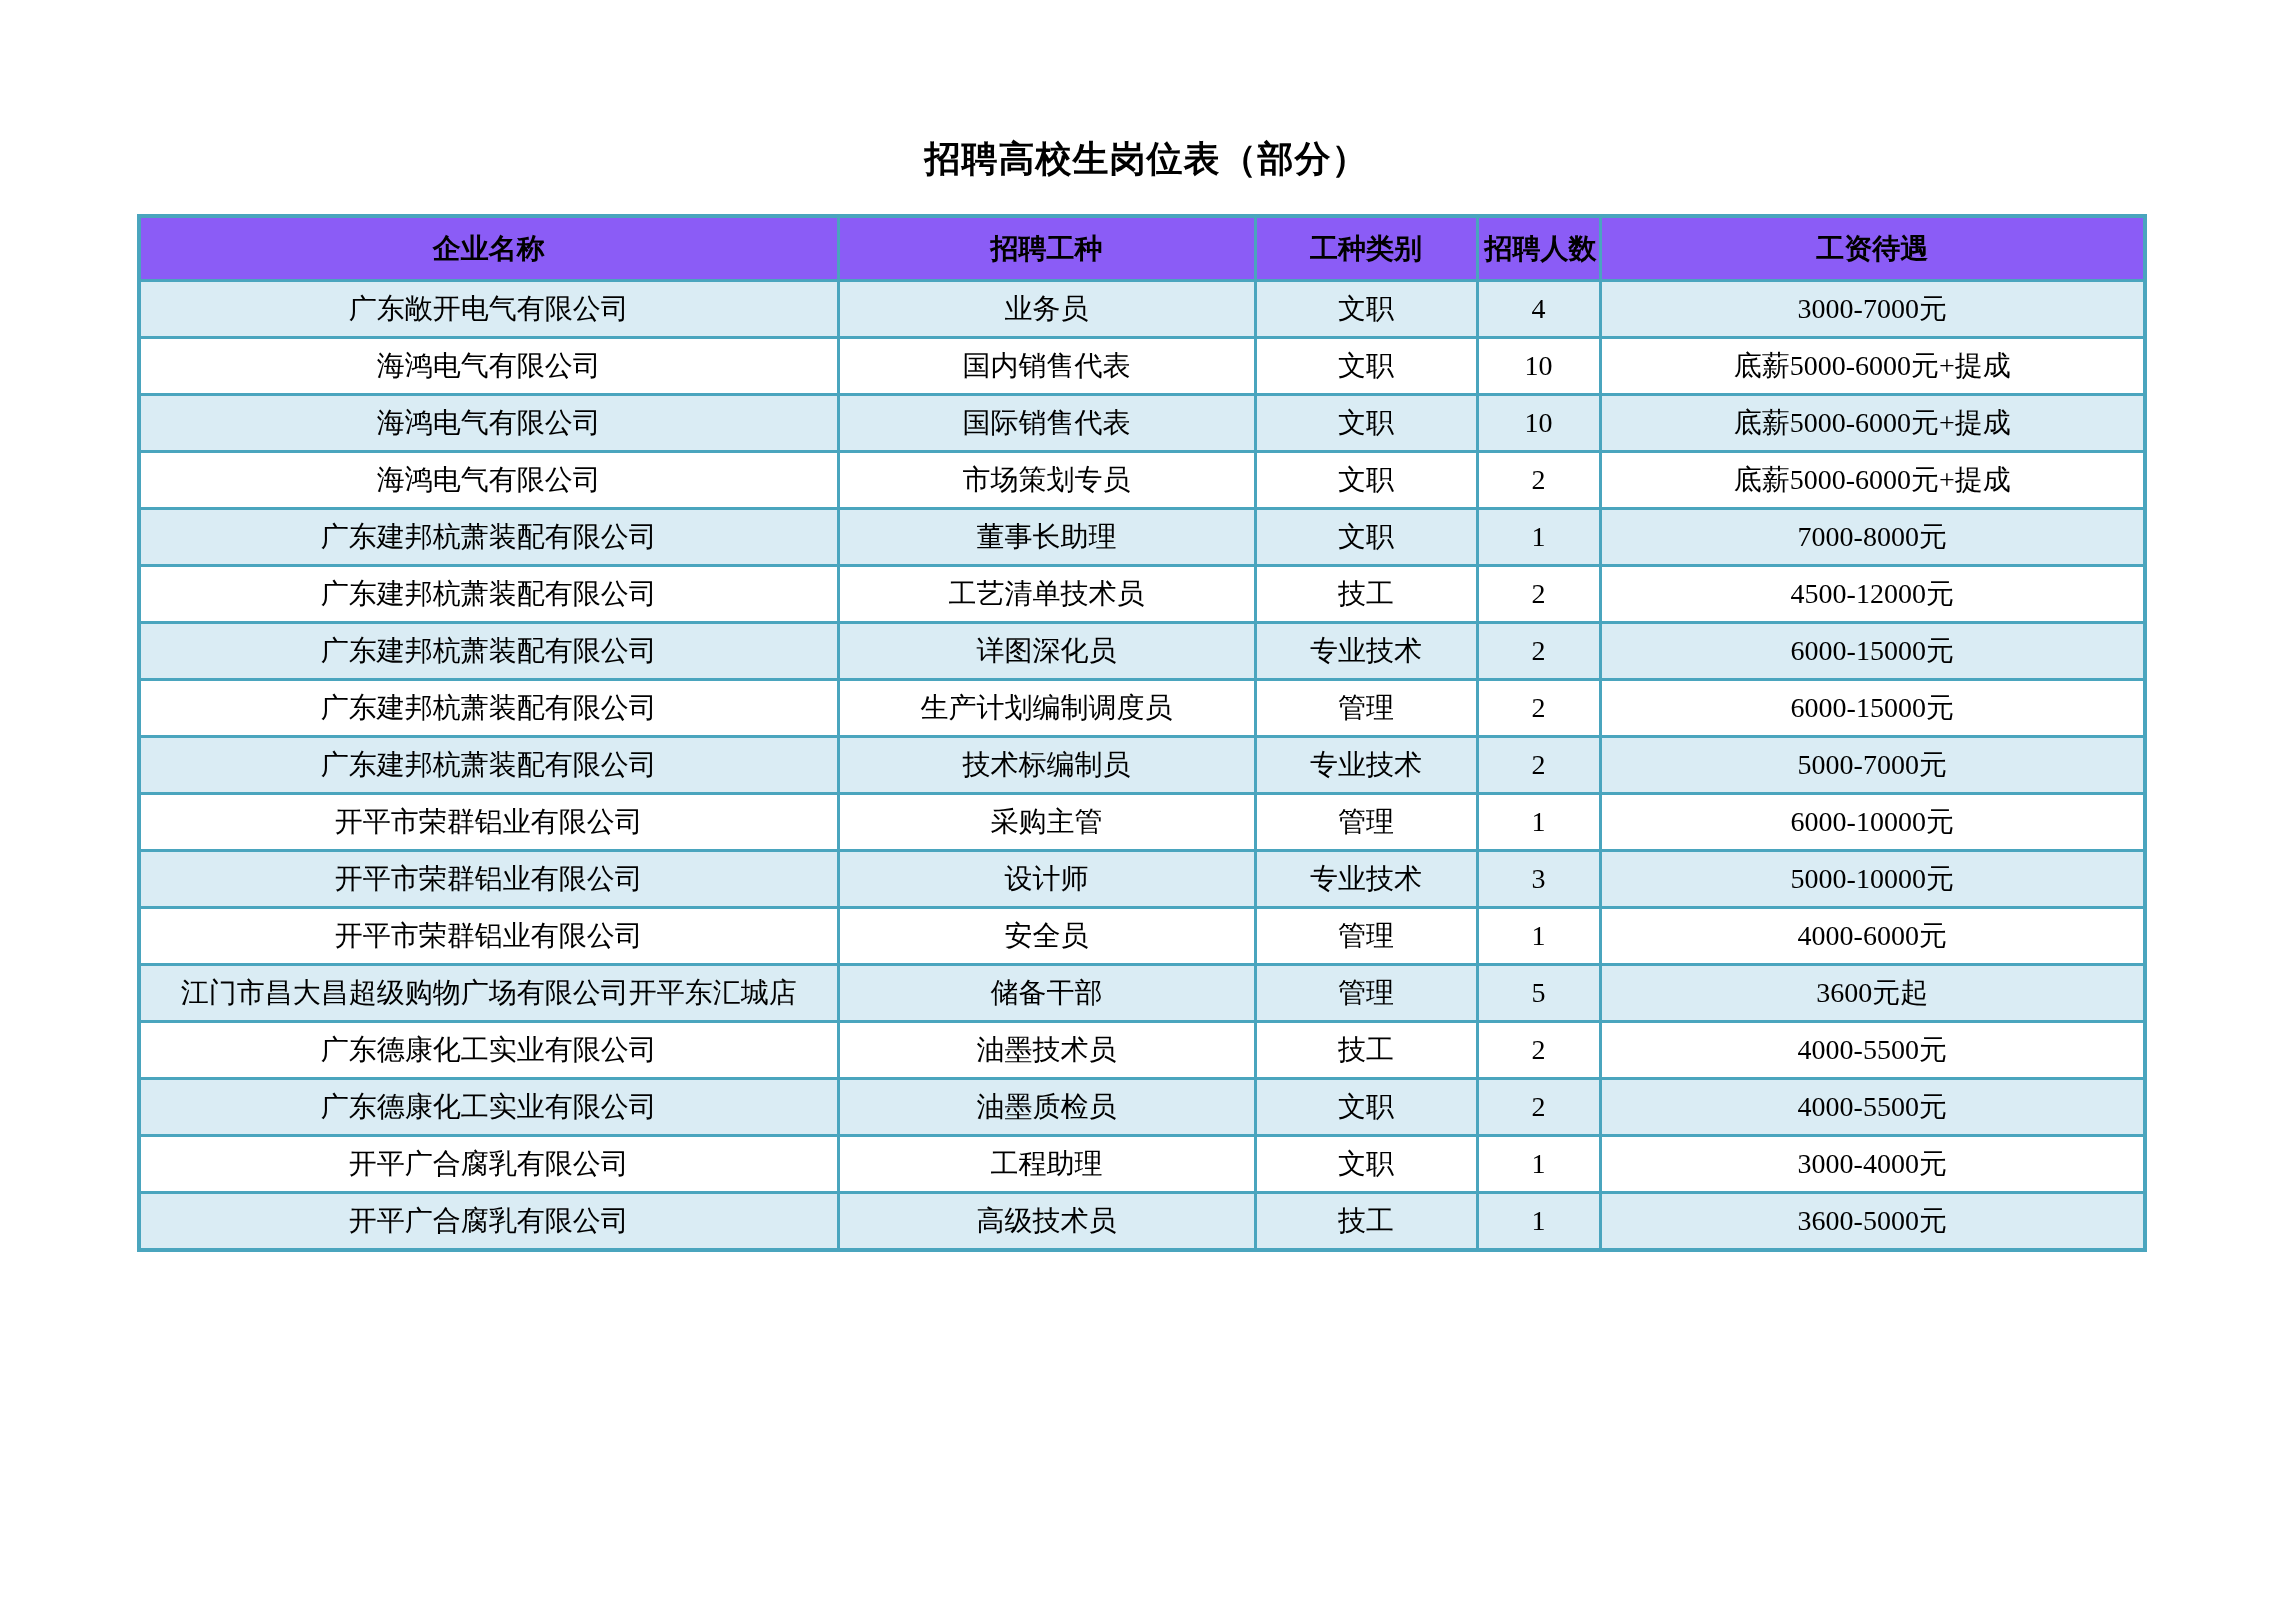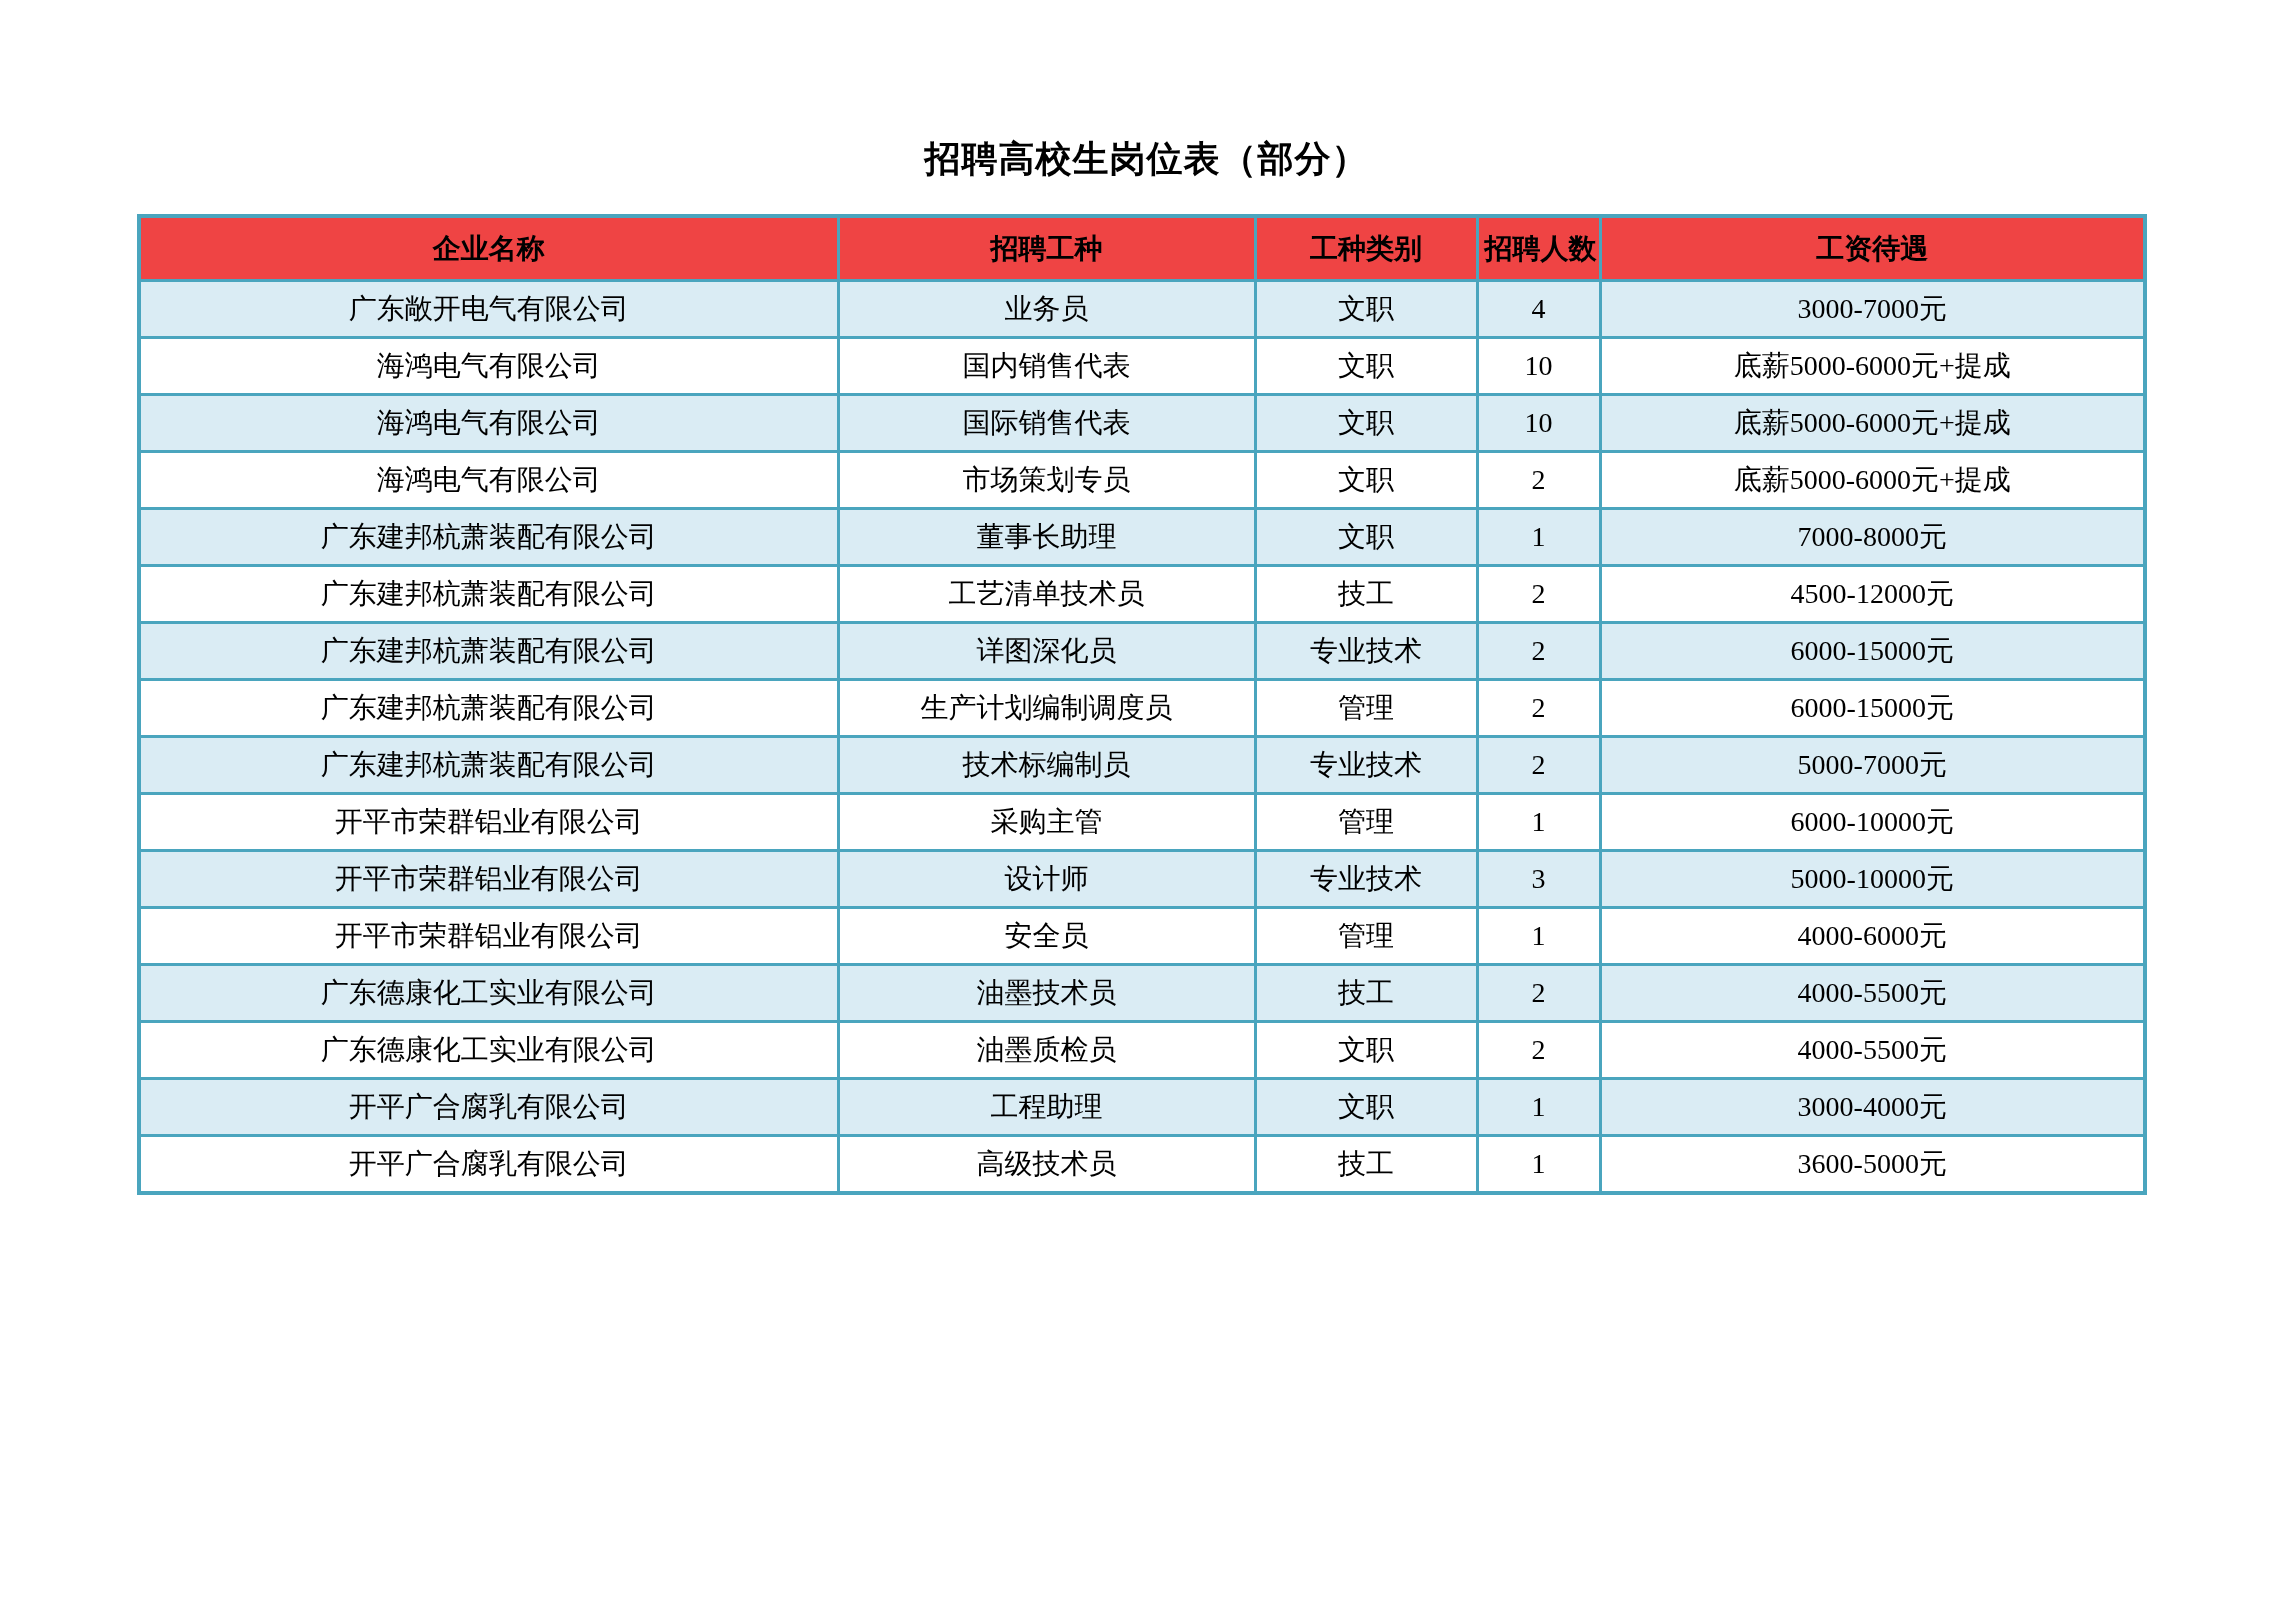--- a/index.html
+++ b/index.html
@@ -39,21 +39,21 @@
     text-align: center;
     vertical-align: middle;
     font-size: 28px;
     padding: 0 5.9px;
     overflow: hidden;
     white-space: nowrap;
   }
   .jobs thead th {
     height: 61px;
     font-weight: bold;
-    background: #ef4444;
+    background: #8b5cf6;
   }
   .jobs tbody td {
     height: 54px;
     font-weight: normal;
   }
   .jobs tbody tr:nth-child(odd)  { background: #daecf4; }
   .jobs tbody tr:nth-child(even) { background: #ffffff; }
   col.c-company  { width: 699px; }
   col.c-job      { width: 417px; }
   col.c-category { width: 222px; }
@@ -161,20 +161,27 @@
       <td>5000-10000元</td>
     </tr>
     <tr>
       <td>开平市荣群铝业有限公司</td>
       <td>安全员</td>
       <td>管理</td>
       <td>1</td>
       <td>4000-6000元</td>
     </tr>
     <tr>
+      <td>江门市昌大昌超级购物广场有限公司开平东汇城店</td>
+      <td>储备干部</td>
+      <td>管理</td>
+      <td>5</td>
+      <td>3600元起</td>
+    </tr>
+    <tr>
       <td>广东德康化工实业有限公司</td>
       <td>油墨技术员</td>
       <td>技工</td>
       <td>2</td>
       <td>4000-5500元</td>
     </tr>
     <tr>
       <td>广东德康化工实业有限公司</td>
       <td>油墨质检员</td>
       <td>文职</td>

